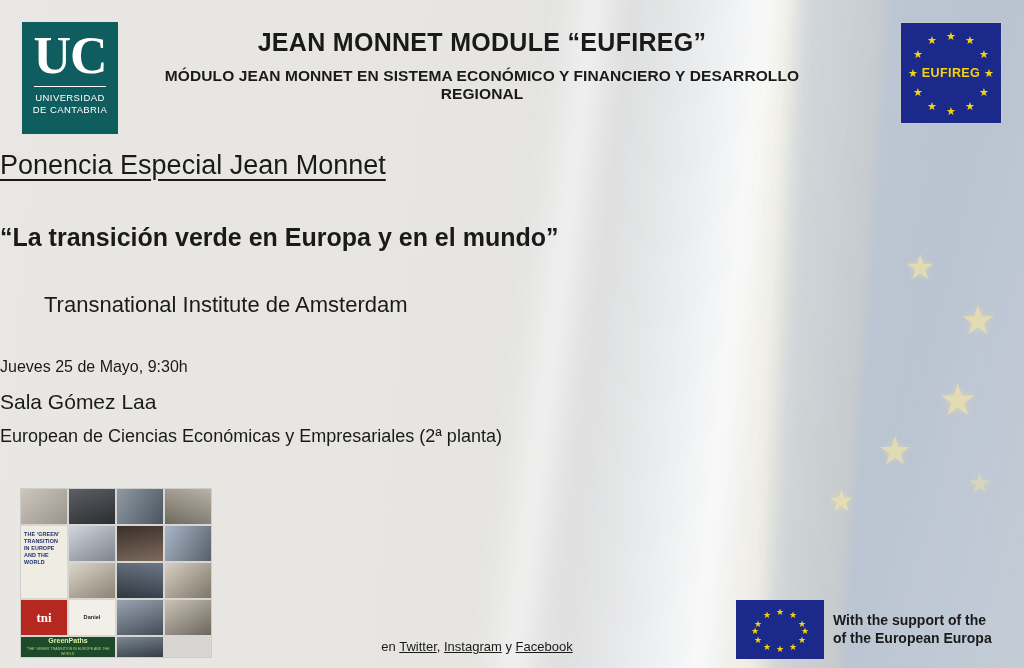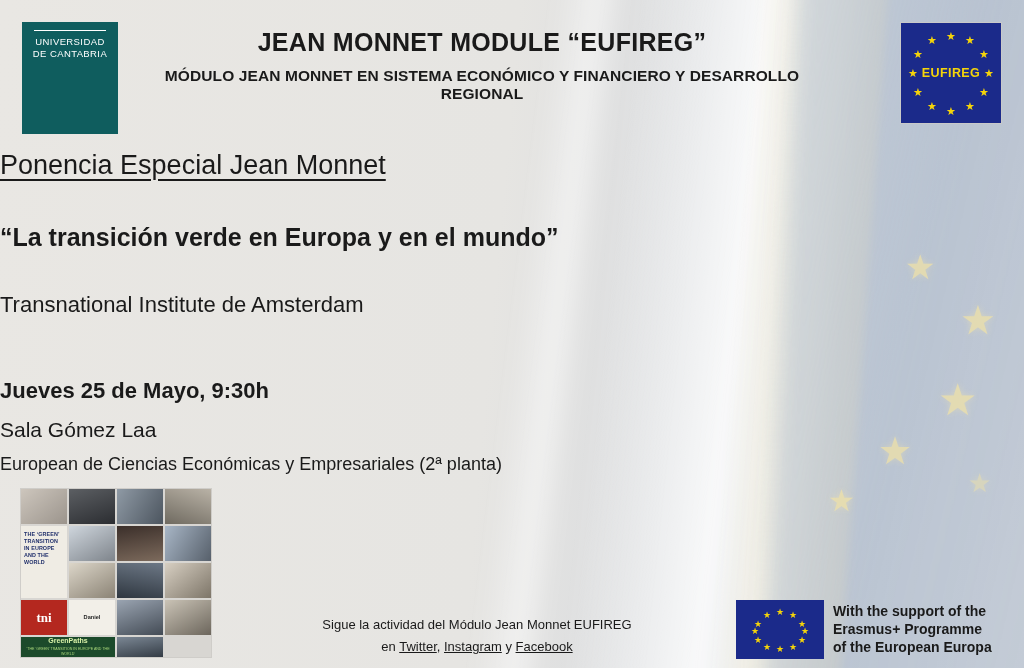--- a/index.html
+++ b/index.html
@@ -171,25 +171,26 @@
   }
   .speaker-name {
     font-size: 29px;
     font-weight: bold;
     color: #1a1a1a;
     margin-bottom: 8px;
   }
   .speaker-affiliation {
     font-size: 22px;
     color: #1a1a1a;
-    margin-bottom: 60px;
+    margin-bottom: 40px;
+    padding-left: 44px;
   }
   .event-date {
-    font-size: 22px;
-    font-weight: bold;
+    font-size: 16px;
+    font-weight: normal;
     color: #1a1a1a;
     margin-bottom: 14px;
   }
   .event-room {
     font-size: 21px;
     color: #1a1a1a;
     margin-bottom: 12px;
   }
   .event-venue {
     font-size: 18px;
@@ -340,20 +341,21 @@
     <div class="flag-fold fold-c"></div>
     <div class="bg-star" style="left:905px; top:250px; font-size:34px;">★</div>
     <div class="bg-star" style="left:960px; top:300px; font-size:40px;">★</div>
     <div class="bg-star" style="left:938px; top:378px; font-size:44px;">★</div>
     <div class="bg-star" style="left:878px; top:432px; font-size:38px;">★</div>
     <div class="bg-star" style="left:828px; top:486px; font-size:30px;">★</div>
     <div class="bg-star" style="left:968px; top:470px; font-size:26px; opacity:0.5;">★</div>
   </div>
 
   <div class="uc-logo">
+    <div class="uc-mark">UC</div>
     <div class="uc-line"></div>
     <div class="uc-name">UNIVERSIDAD</div>
     <div class="uc-name">DE CANTABRIA</div>
   </div>
 
   <div class="title-block">
     <div class="main-title">JEAN MONNET MODULE “EUFIREG”</div>
     <div class="sub-title">MÓDULO JEAN MONNET EN SISTEMA ECONÓMICO Y FINANCIERO Y DESARROLLO REGIONAL</div>
   </div>
 
@@ -403,21 +405,20 @@
     <div class="c14"></div>
     <div class="c16"></div>
     <div class="c15">
       <span>GreenPaths</span>
       <span class="gp-sub">‘THE ‘GREEN’ TRANSITION IN EUROPE AND THE WORLD’</span>
     </div>
     <div class="c17"></div>
   </div>
 
   <div class="footer-social">
-    <div>Sigue la actividad del Módulo Jean Monnet EUFIREG</div>
     <div>
       <span>en </span><a href="#">Twitter</a><span>, </span><a href="#">Instagram</a><span> y </span><a href="#">Facebook</a>
     </div>
   </div>
 
   <div class="erasmus">
     <div class="eu-flag">
       <div class="eu-star" style="left:40px; top:8px;">★</div>
       <div class="eu-star" style="left:53px; top:11px;">★</div>
       <div class="eu-star" style="left:62px; top:20px;">★</div>
@@ -426,18 +427,17 @@
       <div class="eu-star" style="left:53px; top:43px;">★</div>
       <div class="eu-star" style="left:40px; top:45px;">★</div>
       <div class="eu-star" style="left:27px; top:43px;">★</div>
       <div class="eu-star" style="left:18px; top:36px;">★</div>
       <div class="eu-star" style="left:15px; top:27px;">★</div>
       <div class="eu-star" style="left:18px; top:20px;">★</div>
       <div class="eu-star" style="left:27px; top:11px;">★</div>
     </div>
     <div class="erasmus-text">
       <div>With the support of the</div>
-      <div>Erasmus+ Programme</div>
       <div>of the European Europa</div>
     </div>
   </div>
 
 </div>
 
 </body></html>

